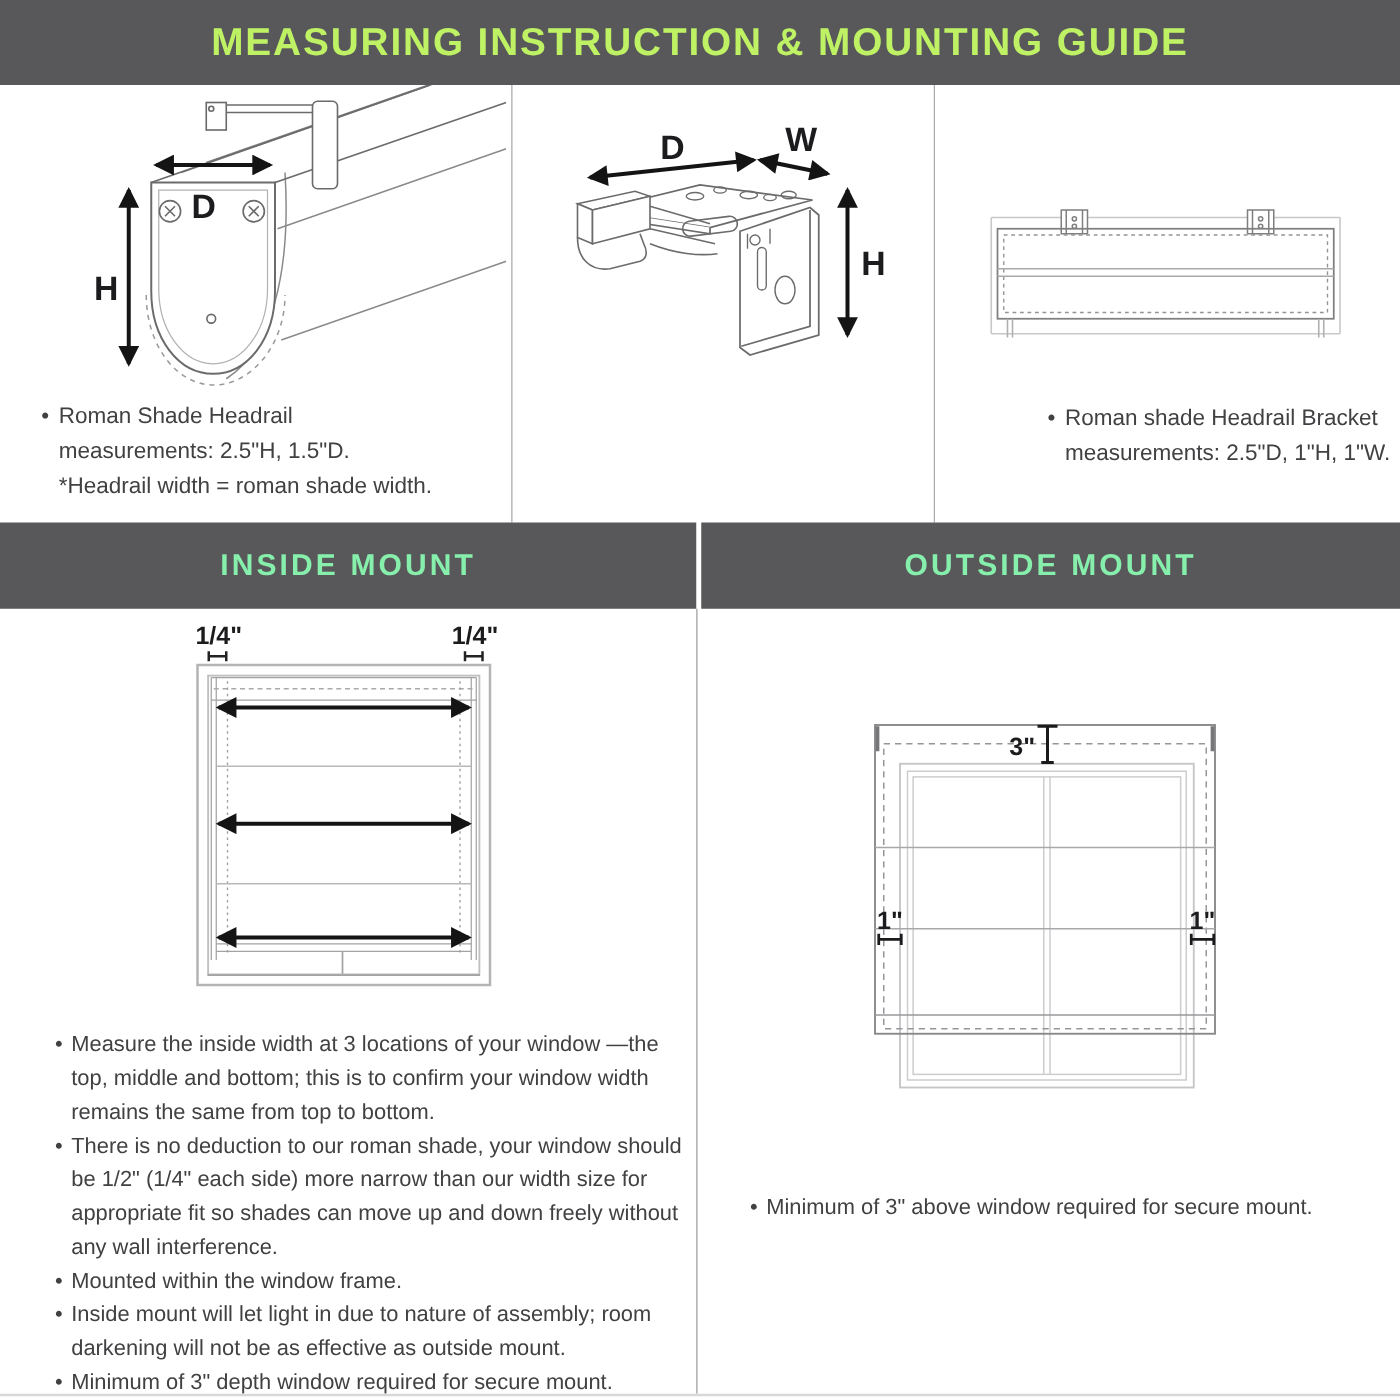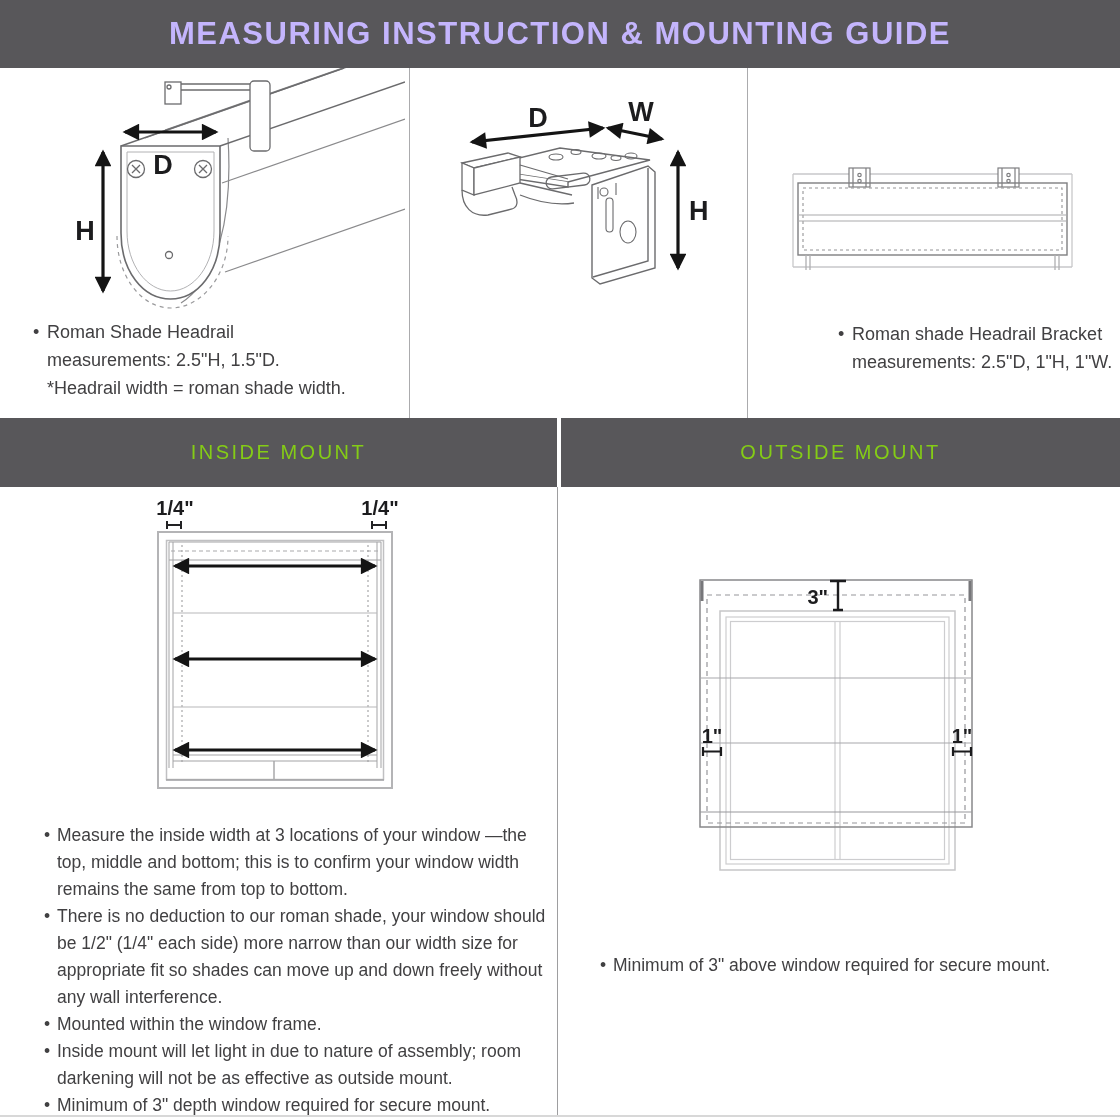--- a/index.html
+++ b/index.html
@@ -4,34 +4,34 @@
 <style>
   html,body{margin:0;padding:0;background:#ffffff;}
   .page{
     position:relative;width:1120px;height:1120px;background:#fff;overflow:hidden;
     font-family:"Liberation Sans",sans-serif;color:#414042;
   }
   .banner{
     position:absolute;left:0;top:0;width:1120px;height:68px;background:#58575a;
     display:flex;align-items:center;justify-content:center;
   }
-  .banner span{color:#c4b5fd;font-size:31px;font-weight:bold;letter-spacing:1.5px;}
+  .banner span{color:#bef264;font-size:31px;font-weight:bold;letter-spacing:1.5px;}
   .panel{position:absolute;top:68px;height:350px;}
   .p1{left:0;width:409px;border-right:1px solid #ababad;}
   .p2{left:410px;width:337px;border-right:1px solid #ababad;}
   .p3{left:748px;width:372px;}
   .dsvg{position:absolute;}
   .bullet{position:absolute;font-size:18px;line-height:28px;}
   .bullet .bi, .bullet .nb{position:relative;padding-left:14px;}
   .bullet .bi::before{content:"\2022";position:absolute;left:0;top:0;}
   .t1{left:33px;top:250px;width:322px;}
   .t2{left:428px;top:252px;width:276px;}
   .mount-bars{position:absolute;left:0;top:418px;width:1120px;height:69px;display:flex;}
   .mbar{background:#58575a;display:flex;align-items:center;justify-content:center;}
-  .mbar span{color:#84cc16;font-size:20px;font-weight:normal;letter-spacing:2.5px;}
+  .mbar span{color:#86efac;font-size:24px;font-weight:bold;letter-spacing:2.5px;}
   .mbar.l{width:557px;}
   .mbar.r{flex:1;margin-left:4px;}
   .col-in{position:absolute;left:0;top:487px;width:557px;height:628px;border-right:1px solid #9e9ea0;}
   .col-out{position:absolute;left:558px;top:487px;width:562px;height:628px;}
   ul.blist{list-style:none;margin:16px;padding:0;position:absolute;font-size:17.5px;line-height:27px;}
   ul.blist li{position:relative;padding-left:13px;}
   ul.blist li::before{content:"\2022";position:absolute;left:0;top:0;}
   .blist.in{left:28px;top:319px;width:514px;}
   .blist.out{left:26px;top:449px;width:476px;}
   .bottom-line{position:absolute;left:0;top:1115px;width:1120px;border-top:2px solid #d8d8d8;}

